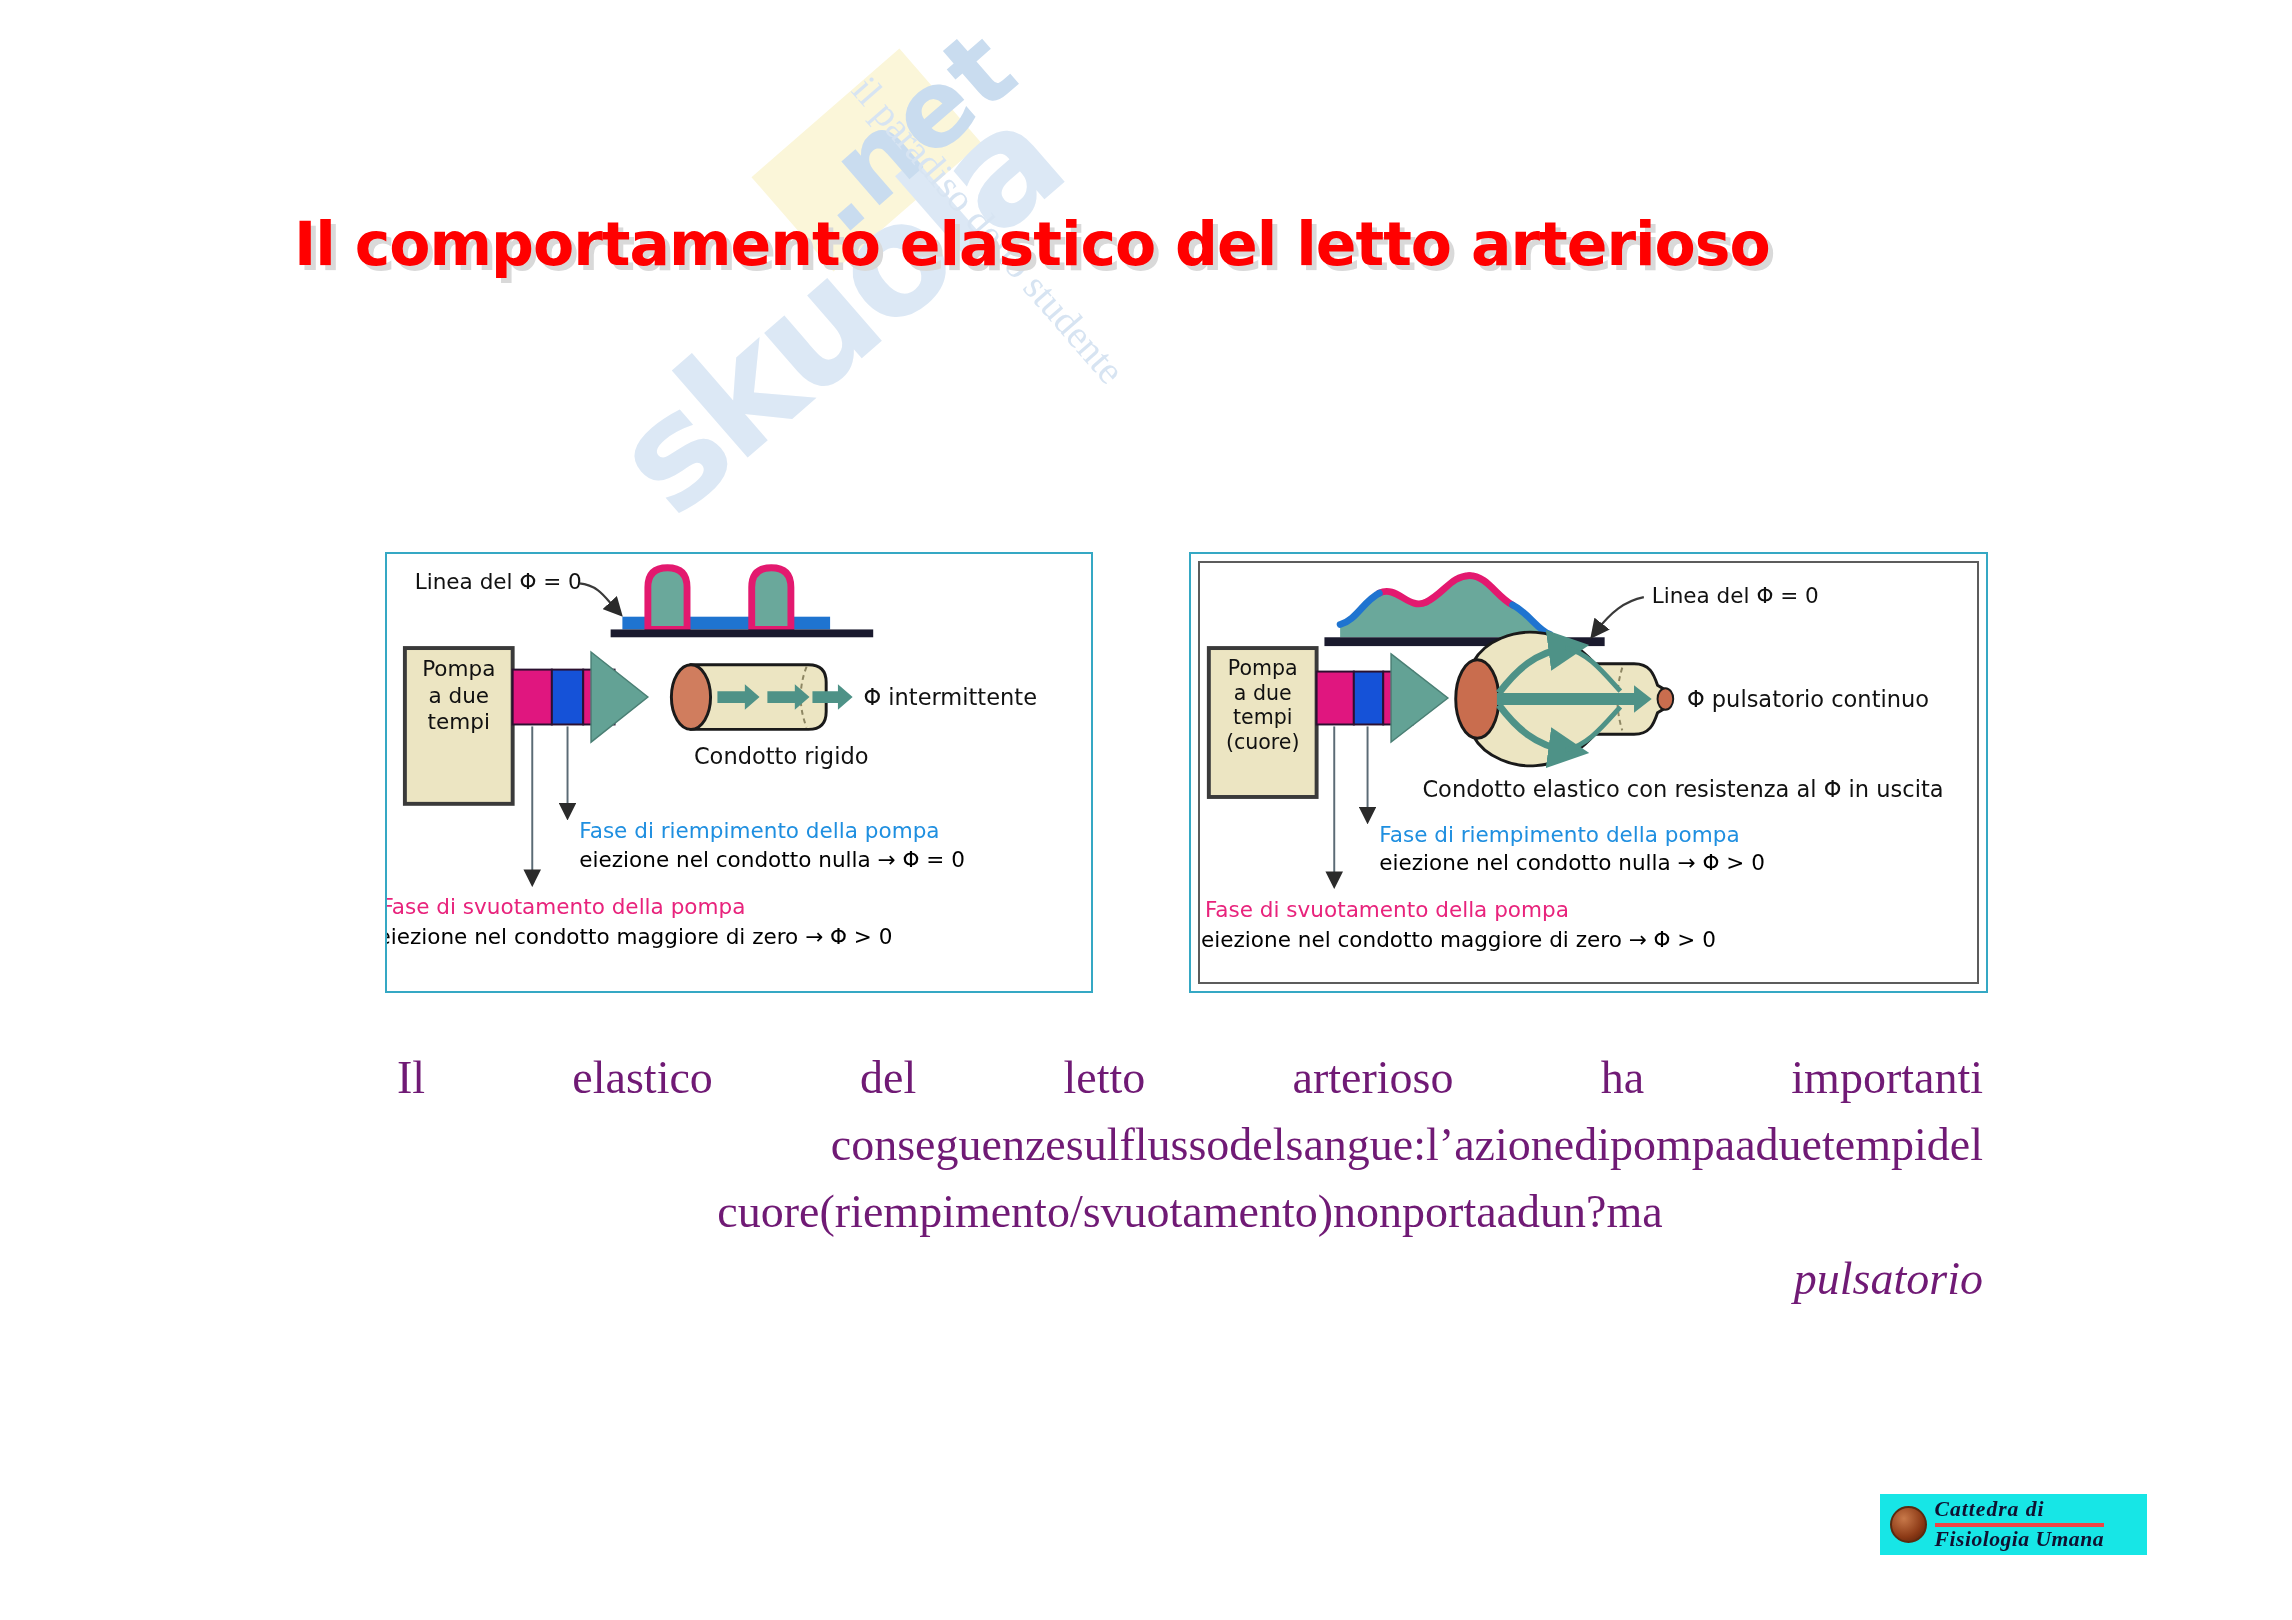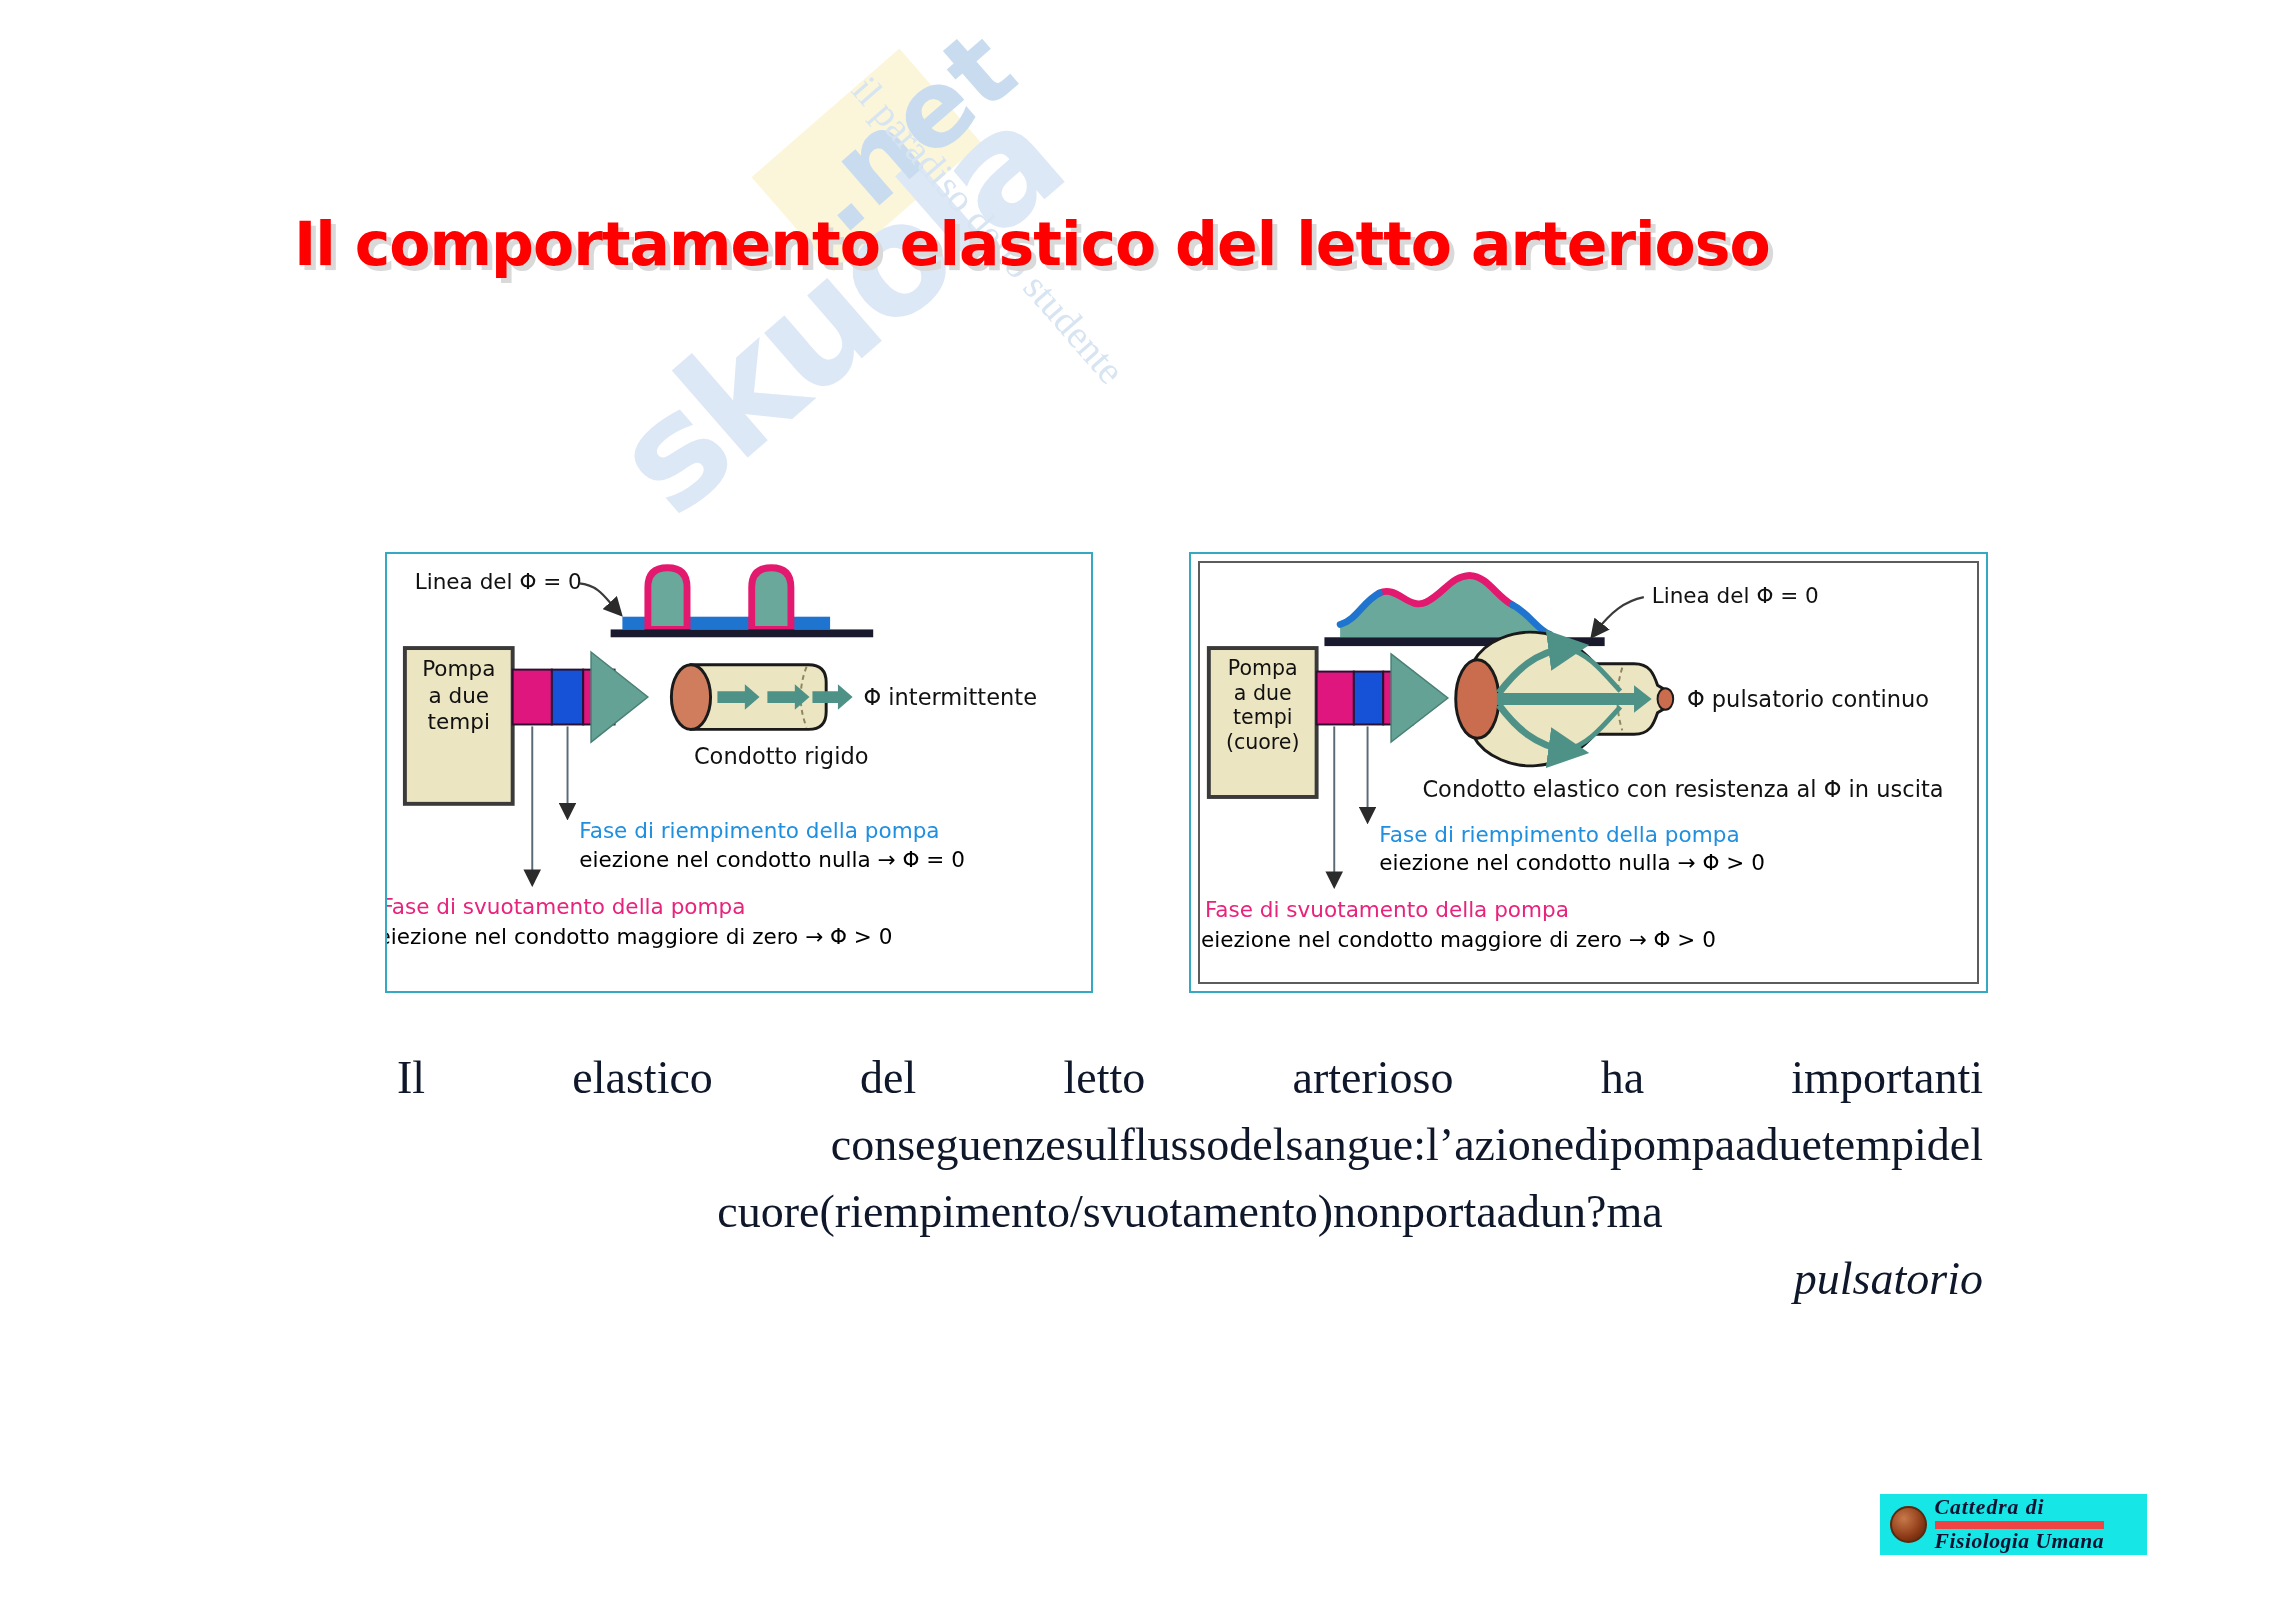--- a/index.html
+++ b/index.html
@@ -112,21 +112,21 @@
 
   
   #body-text {
     position: absolute;
     left: 397px;
     top: 1044px;
     width: 1586px;
     font-family: "Liberation Serif", serif;
     font-size: 46px;
     line-height: 1.46;
-    color: #0f172a;
+    color: #701a75;
     text-align: justify;
     z-index: 3;
   }
   #body-text .lastline { text-align: right; font-style: italic; }
 
   
   #logo {
     position: absolute;
     left: 1880px;
     top: 1494px;
@@ -146,21 +146,21 @@
     flex: none;
   }
   #logo .lines {
     font-family: "Liberation Serif", serif;
     font-style: italic;
     font-weight: bold;
     font-size: 21.6px;
     color: #101030;
     line-height: 1.18;
   }
-  #logo .l1 { border-bottom: 8px solid #ef4444; padding-right: 2px; letter-spacing: 1px; }
+  #logo .l1 { border-bottom: 4px solid #ef4444; padding-right: 2px; letter-spacing: 1px; }
   #logo .l2 { letter-spacing: 0.5px; }
 </style>
 </head>
 <body>
 
 <div id="watermark">
   <div class="wm-inner">
     <div class="wm-badge"></div>
     <div class="wm-word">skuola</div>
     <div class="wm-net">.net</div>

